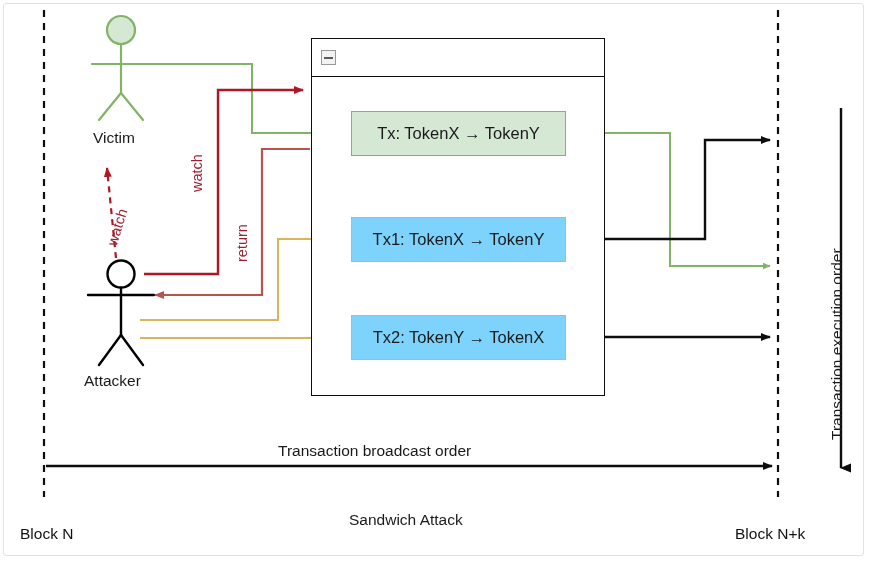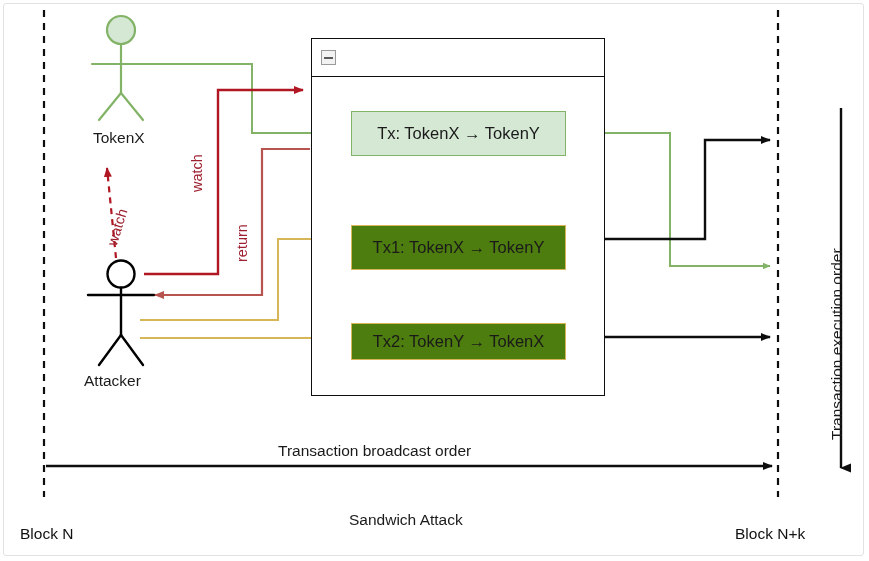--- a/index.html
+++ b/index.html
@@ -127,23 +127,22 @@
     box-sizing: border-box;
     display: flex;
     align-items: center;
     justify-content: center;
   }
   .txbox.green {
     background: #d5e8d4;
     border: 1.4px solid #82b366;
   }
   .txbox.yellow {
-    background: #4d7c0f;
+    background: #7dd3fc;
     border: 1.4px solid #d6b656;
-    margin-top: 8px;
   }
 </style>
 </head>
 <body>
 
 <div id="canvas">
   <div id="frame"></div>
 
   <svg class="layer" viewBox="0 0 869 561">
     <defs>
@@ -215,26 +214,26 @@
     </div>
 
     <div class="txbox green" style="left:39px;top:72px;width:215px;height:45px;">
       <span class="txlabel">Tx: TokenX → TokenY</span>
     </div>
 
     <div class="txbox yellow" style="left:39px;top:178px;width:215px;height:45px;">
       <span class="txlabel">Tx1: TokenX → TokenY</span>
     </div>
 
-    <div class="txbox yellow" style="left:39px;top:276px;width:215px;height:37px;">
+    <div class="txbox yellow" style="left:39px;top:276px;width:215px;height:45px;">
       <span class="txlabel">Tx2: TokenY → TokenX</span>
     </div>
   </div>
 
-  <div class="lbl actor-name" style="left:93px;top:129px;">TokenX</div>
+  <div class="lbl actor-name" style="left:93px;top:129px;">Victim</div>
 
   <div class="lbl actor-name" style="left:84px;top:372px;">Attacker</div>
 
   <div class="lbl redlabel rot90" style="left:189px;top:192px;">watch</div>
 
   <div class="lbl redlabel rot90" style="left:234px;top:262px;">return</div>
 
   <div class="lbl redlabel rot75" style="left:104px;top:243px;">watch</div>
 
   <div class="lbl flow-name" style="left:278px;top:442px;">Transaction broadcast order</div>

